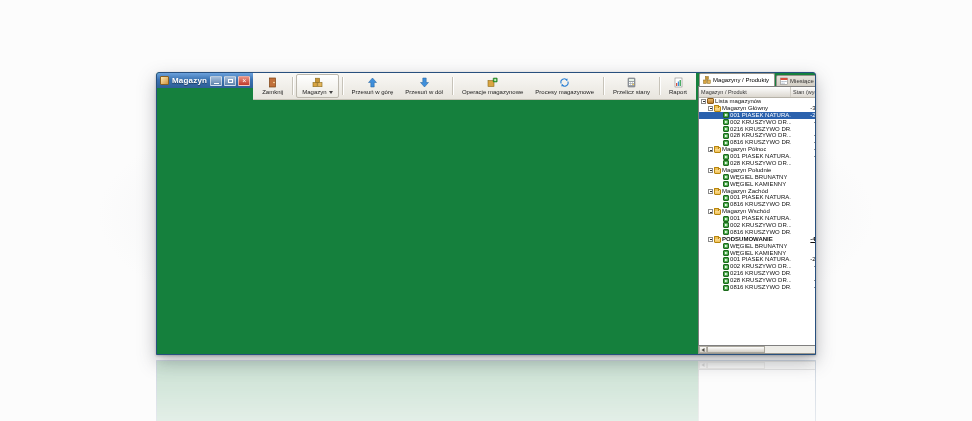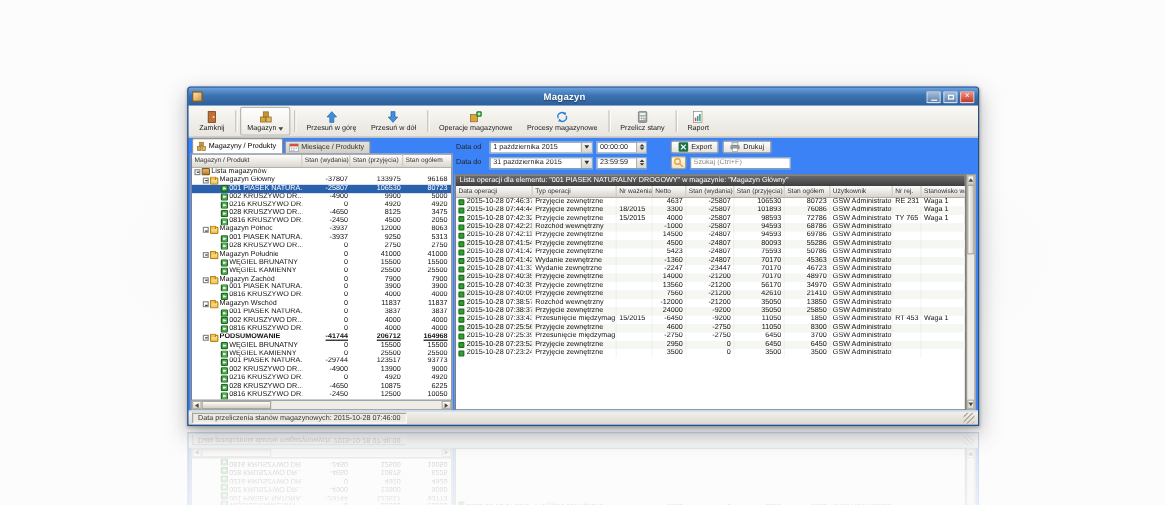--- a/index.html
+++ b/index.html
@@ -15,22 +15,22 @@
     background: radial-gradient(ellipse 540px 190px at 486px 215px, rgba(205,209,216,.5), rgba(252,252,252,0) 72%);
   }
 
   
   .stage {
     position: absolute; left: 156px; top: 72px; width: 660px; height: 283px;
     -webkit-box-reflect: below 5px linear-gradient(to bottom, transparent 58%, rgba(0,0,0,.22) 100%);
   }
   .window {
     width: 100%; height: 100%;
-    display: flex; flex-direction: column;
-    background: #3b82f6;
+    display: flex; flex-direction: row;
+    background: #15803d;
     border: 1px solid #28507e;
     border-radius: 3px 3px 0 0;
     overflow: hidden;
     box-shadow: 0 7px 18px rgba(70,74,84,.38), 0 1px 3px rgba(0,0,0,.25);
   }
 
   
   .titlebar {
     height: 15px; flex: none;
     background: linear-gradient(#6ca2dd, #3a72b1 45%, #2e5f96);

